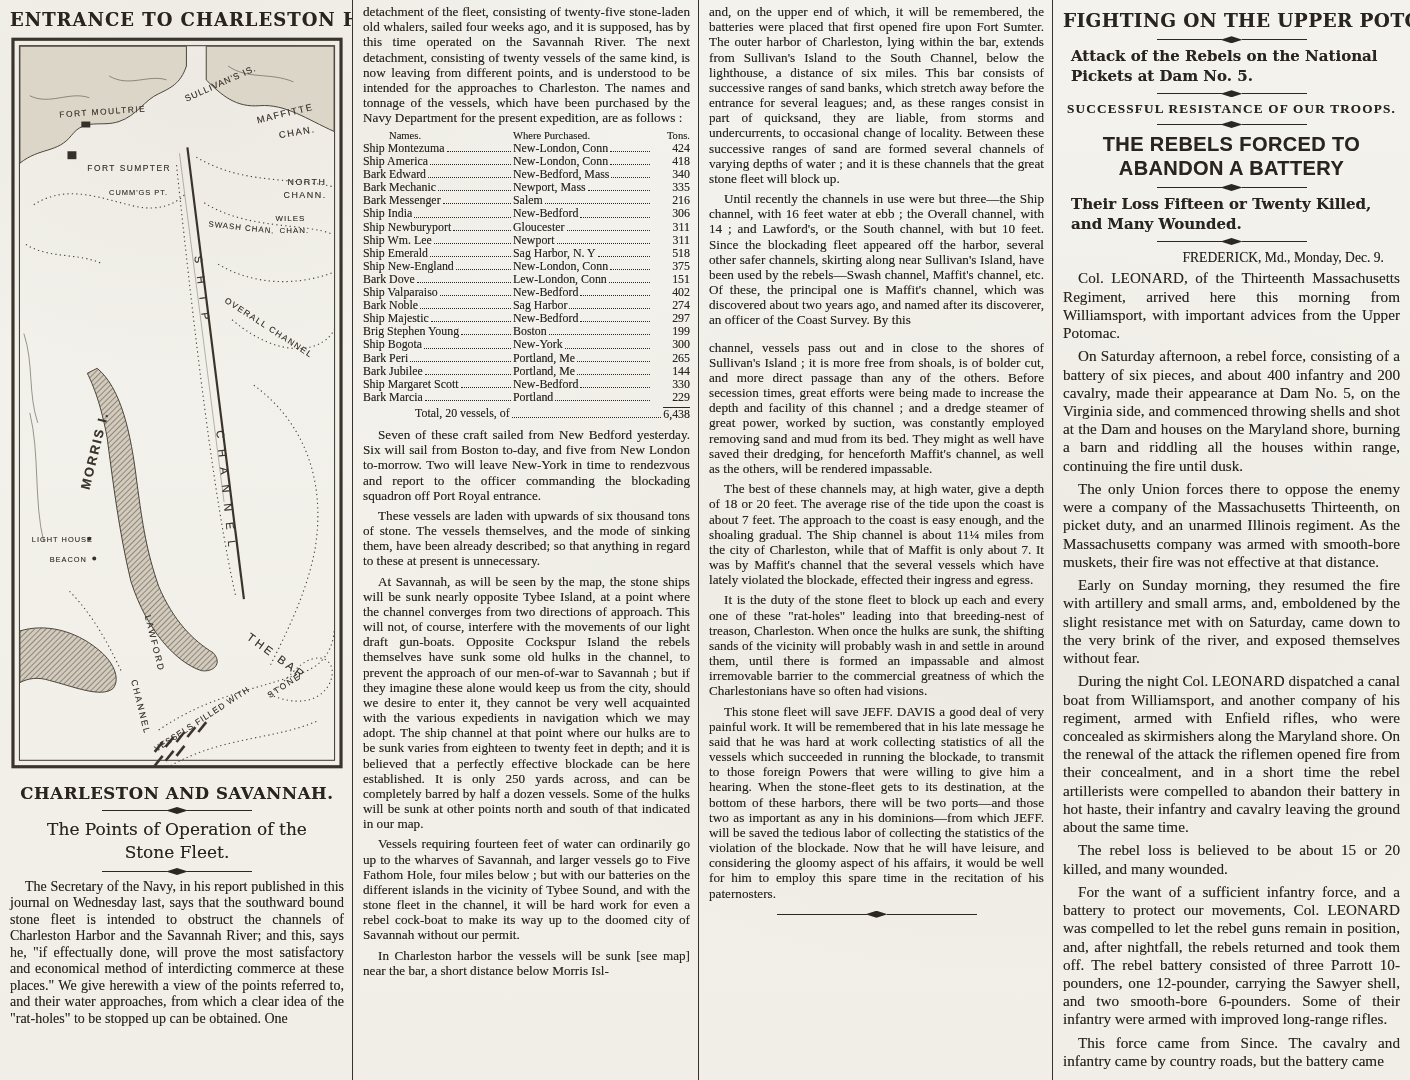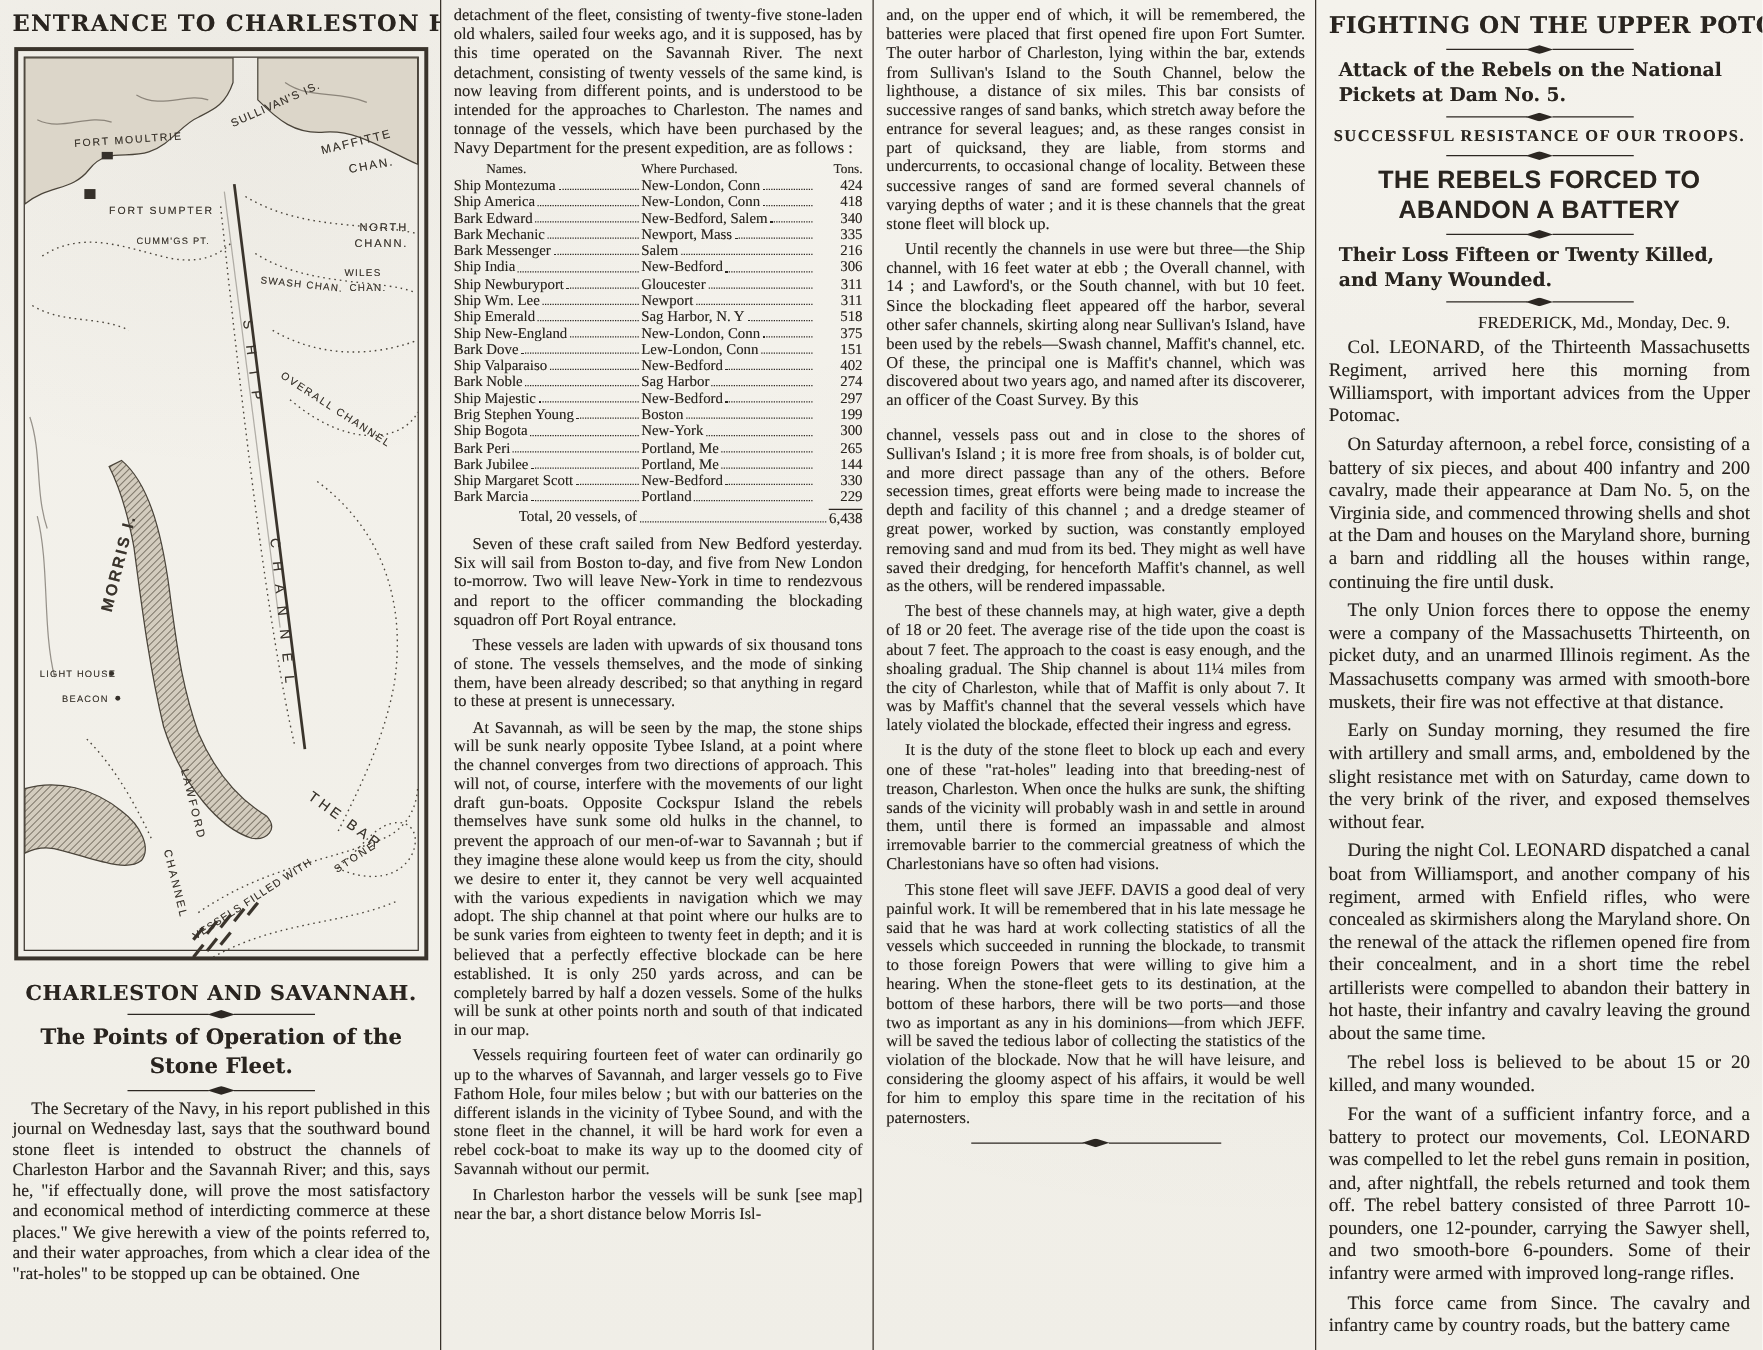--- a/index.html
+++ b/index.html
@@ -18,21 +18,21 @@
   .col+.col{border-left:1.6px solid #38322a;}
   p{margin:0 0 5px;text-align:justify;text-indent:15px;}
   p.noindent{text-indent:0;}
   p.gap-top{margin-top:12px;}
 
   
   .map-title{font-family:"DejaVu Serif", serif;font-weight:bold;font-size:18px;
     letter-spacing:1px;text-align:center;margin:5px 0 5px;white-space:nowrap;}
   .h1{font-family:"DejaVu Serif", serif;font-weight:bold;font-size:16.5px;
     letter-spacing:.6px;text-align:center;margin:9px 0 1px;}
-  .h2{font-family:"DejaVu Serif", serif;font-weight:bold;font-size:17px;
+  .h2{font-family:"DejaVu Serif", serif;font-weight:normal;font-size:17px;
     text-align:center;line-height:1.35;margin:1px 10px;}
   .c1 .article{font-size:14px;line-height:1.18;}
 
   
   .drule{width:150px;margin:4px auto;display:flex;align-items:center;}
   .drule::before,.drule::after{content:"";flex:1;border-top:1.3px solid #2c2722;}
   .drule i{width:22px;height:7px;background:#2c2722;margin:0 -1px;
     clip-path:polygon(0 50%,50% 0,100% 50%,50% 100%);}
   .drule.end{width:200px;margin-top:10px;}
 
@@ -203,21 +203,21 @@
               <span class="dots"></span>
             </span>
           <span class="tons">418</span>
         </div>
           <div class="t-row">
           <span class="cell">
               <span>Bark Edward</span>
               <span class="dots"></span>
             </span>
           <span class="cell">
-              <span>New-Bedford, Salem</span>
+              <span>New-Bedford, Mass</span>
               <span class="dots"></span>
             </span>
           <span class="tons">340</span>
         </div>
           <div class="t-row">
           <span class="cell">
               <span>Bark Mechanic</span>
               <span class="dots"></span>
             </span>
           <span class="cell">

